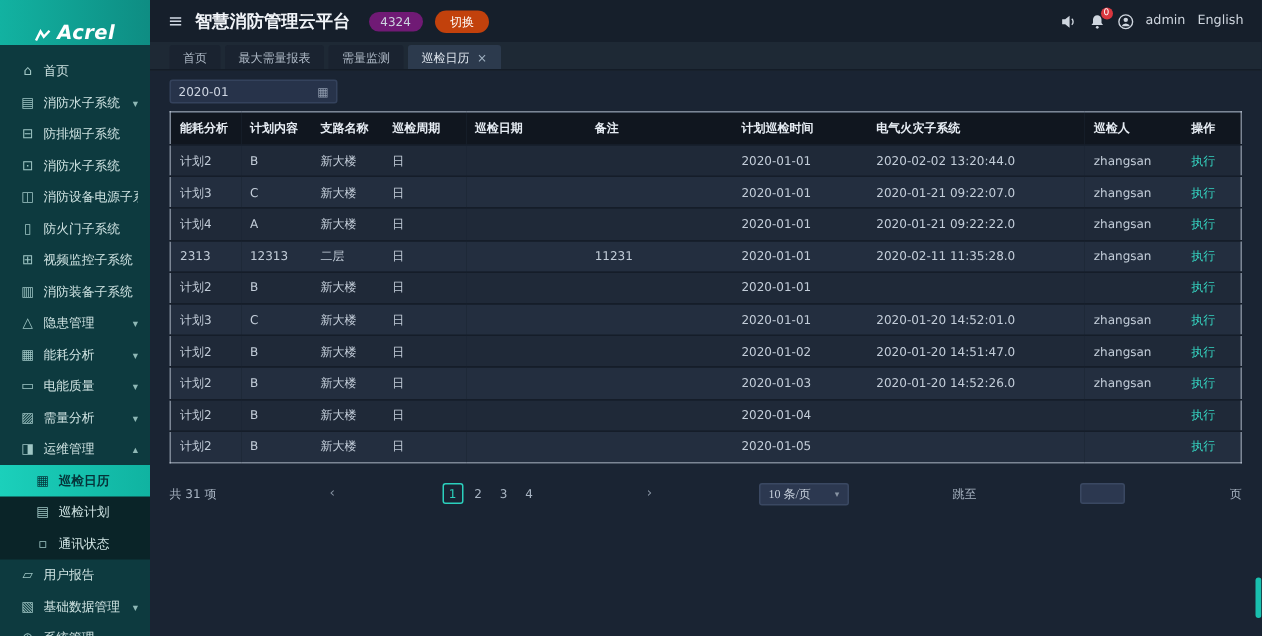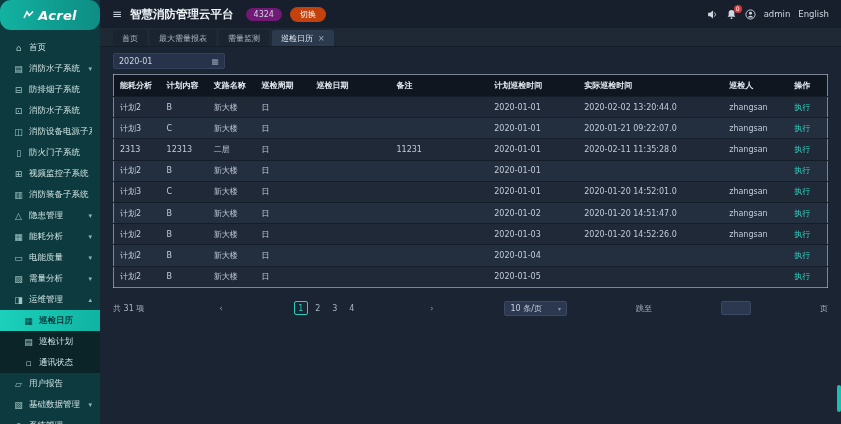--- a/index.html
+++ b/index.html
@@ -3,21 +3,21 @@
 <meta charset="utf-8">
 <style>
   html,body{margin:0;padding:0;width:841px;height:424px;overflow:hidden;
     font-family:"DejaVu Sans","Liberation Sans",sans-serif;background:#1a2433;}
   *{box-sizing:border-box;}
   .app{display:flex;width:841px;height:424px;position:relative;}
 
   
   .sidebar{flex:0 0 100px;width:100px;background:#0d3a3f;display:flex;flex-direction:column;overflow:hidden;}
   .logo{height:30px;flex:0 0 30px;background:linear-gradient(90deg,#12b2a1,#0e8d83);
-    display:flex;align-items:center;justify-content:center;gap:4px;border-radius:11px;}
+    display:flex;align-items:flex-end;justify-content:center;gap:4px;}
   .logo-text{color:#fff;font-weight:bold;font-style:italic;font-size:13px;letter-spacing:.3px;}
   .menu{flex:1;padding-top:7px;font-size:8.5px;overflow:hidden;}
   .s-item{height:21px;display:flex;align-items:center;padding:0 8px 0 12px;color:#cfe3e2;cursor:pointer;white-space:nowrap;}
   .s-item .ic{flex:0 0 13px;width:13px;font-size:9px;color:#9fc6c4;margin-right:4px;text-align:center;}
   .s-item .lb{flex:1;overflow:hidden;text-overflow:clip;}
   .s-item .ch{font-size:7px;color:#8fb8b6;margin-left:2px;}
   .submenu{background:#0a2428;}
   .submenu .s-item{padding-left:22px;}
   .s-item.active{background:linear-gradient(90deg,#1bd0bb,#10b3a1);color:#05343a;font-weight:bold;}
   .s-item.active .ic,.s-item.active .ch{color:#05343a;}
@@ -58,21 +58,21 @@
   .exec{color:#35d3c0;cursor:pointer;}
 
   .pagi{display:flex;justify-content:space-between;align-items:center;gap:5px;margin-top:13px;
     font-size:8px;color:#a9b5c3;}
   .pg-total{margin-right:4px;}
   .pg-arrow{color:#8894a3;cursor:pointer;padding:0 2px;font-size:9px;}
   .pg{min-width:14px;height:14px;display:flex;align-items:center;justify-content:center;
     border:1px solid transparent;border-radius:2px;cursor:pointer;padding:0 2px;}
   .pg.active{border-color:#2bd0bd;color:#2bd0bd;}
   .psize{background:#2c3850;border:1px solid #3a4862;border-radius:2px;padding:1px 5px;
-    display:flex;align-items:center;gap:16px;cursor:pointer;color:#c6cfdb;}
+    display:flex;align-items:center;gap:16px;cursor:pointer;color:#c6cfdb;font-family:Liberation Serif, serif;}
   .psize .caret{font-size:6px;color:#8894a3;}
   .jump-input{width:30px;height:14px;background:#2c3850;border:1px solid #3a4862;color:#d5dce6;
     font-size:8px;text-align:center;border-radius:2px;outline:none;font-family:inherit;}
 
   .scroll-thumb{position:absolute;right:0;top:385px;width:4px;height:27px;background:#19bfae;border-radius:2px;}
 </style>
 </head>
 <body>
 
 <div class="app">
@@ -242,21 +242,21 @@
           </colgroup>
         <thead>
             <tr id="thead-row">
               <th>能耗分析</th>
               <th>计划内容</th>
               <th>支路名称</th>
               <th>巡检周期</th>
               <th>巡检日期</th>
               <th>备注</th>
               <th>计划巡检时间</th>
-              <th>实际巡检时间</th>
+              <th>电气火灾子系统</th>
               <th>巡检人</th>
               <th>操作</th>
             </tr>
           </thead>
         <tbody id="tbody">
             <tr>
               <td>计划2</td>
               <td>B</td>
               <td>新大楼</td>
               <td>日</td>
@@ -269,20 +269,32 @@
             </tr>
             <tr>
               <td>计划3</td>
               <td>C</td>
               <td>新大楼</td>
               <td>日</td>
               <td></td>
               <td></td>
               <td>2020-01-01</td>
               <td>2020-01-21 09:22:07.0</td>
+              <td>zhangsan</td>
+              <td><a class="exec">执行</a></td>
+            </tr>
+            <tr>
+              <td>计划4</td>
+              <td>A</td>
+              <td>新大楼</td>
+              <td>日</td>
+              <td></td>
+              <td></td>
+              <td>2020-01-01</td>
+              <td>2020-01-21 09:22:22.0</td>
               <td>zhangsan</td>
               <td><a class="exec">执行</a></td>
             </tr>
             <tr>
               <td>2313</td>
               <td>12313</td>
               <td>二层</td>
               <td>日</td>
               <td></td>
               <td>11231</td>

